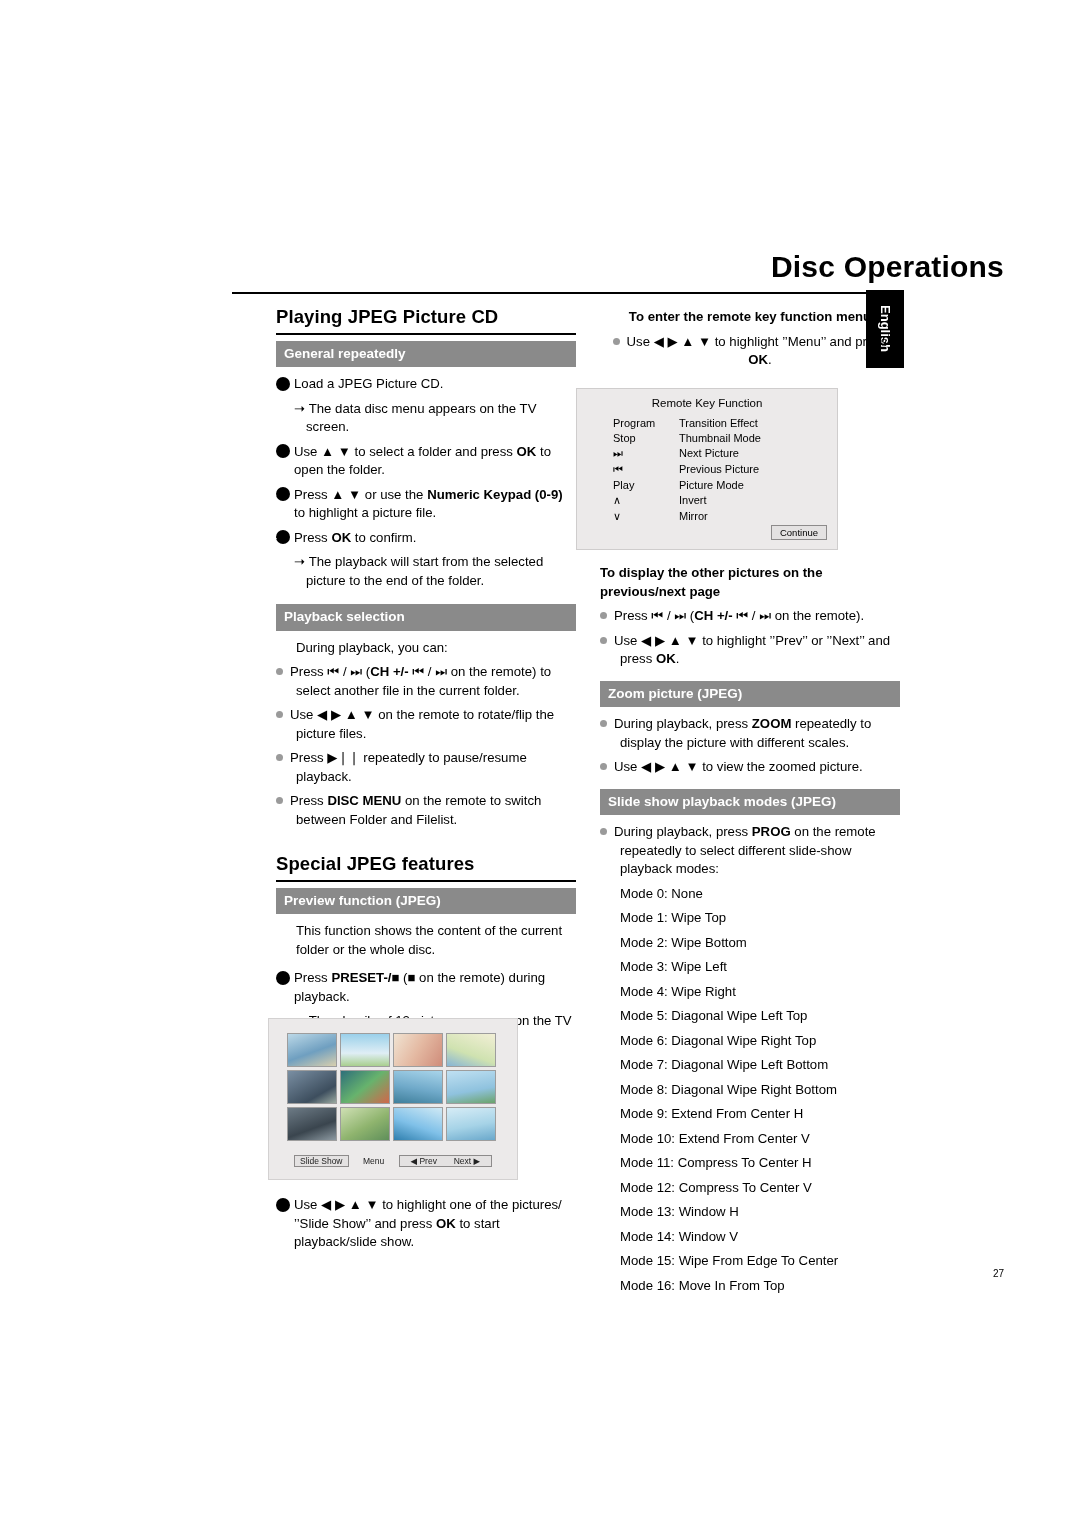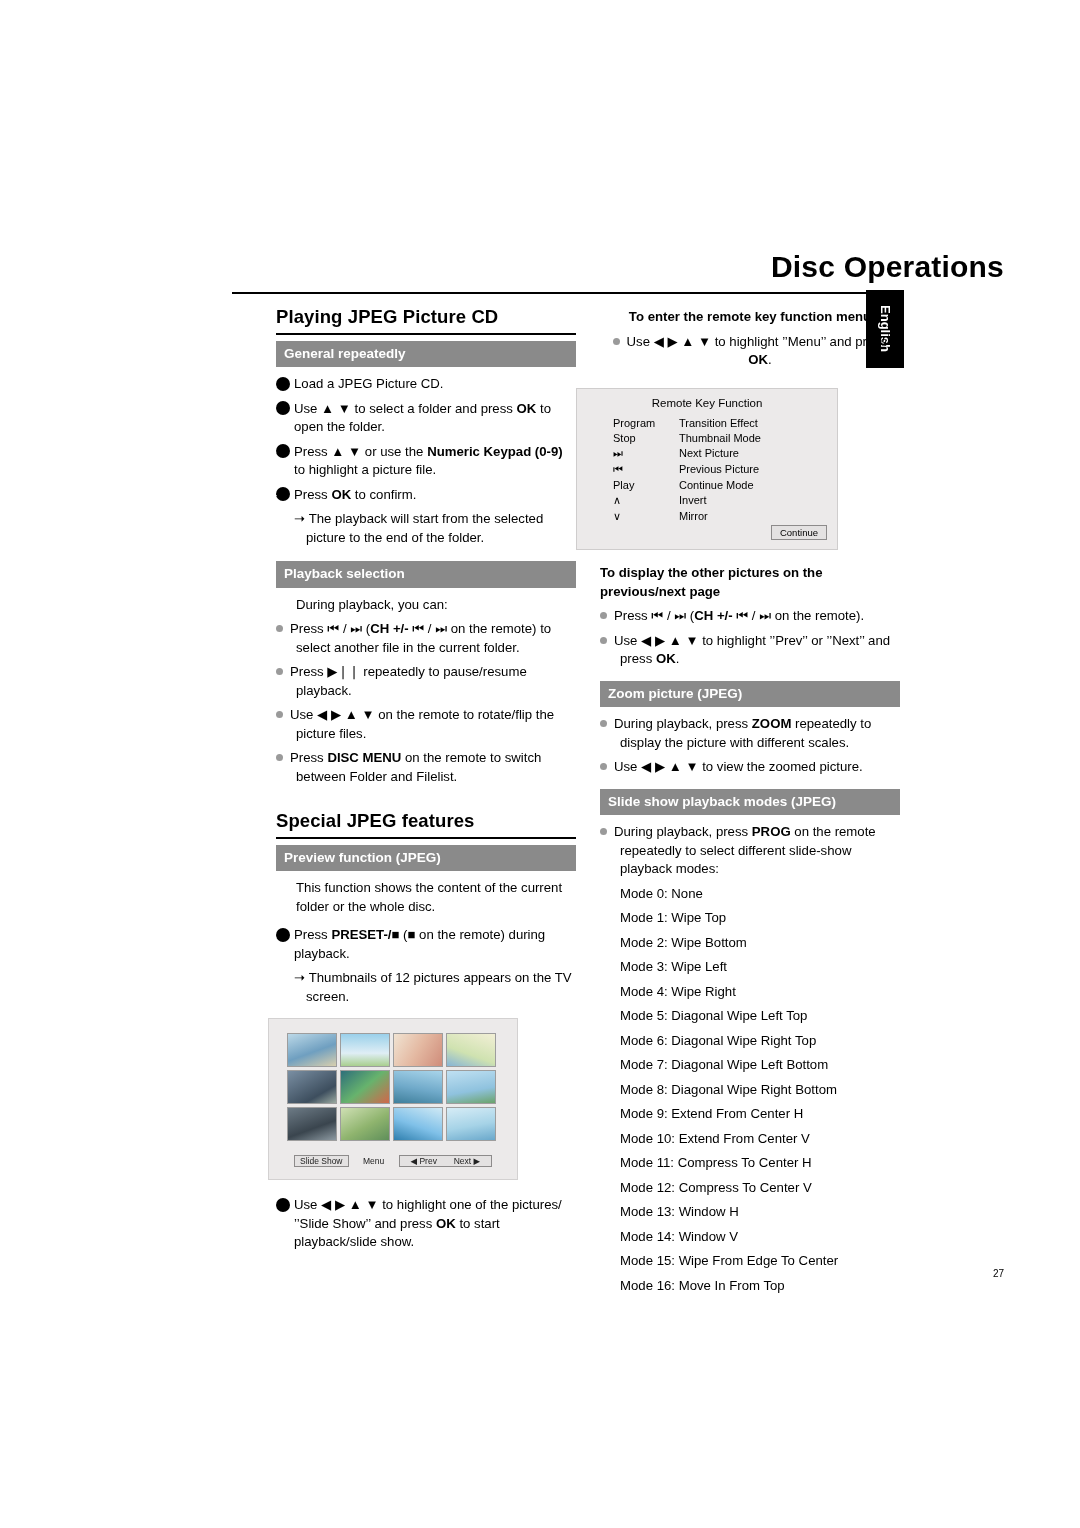--- a/index.html
+++ b/index.html
@@ -66,35 +66,36 @@
     <span>English</span>
   </div>
 
   <div class="col col-left">
 
     <h2 class="sec">Playing JPEG Picture CD</h2>
 
     <div class="bar">General repeatedly</div>
 
     <p class="ind"><span class="num">1</span><span>Load a JPEG Picture CD.</span></p>
+    <p class="arrowp" style="padding-left:30px;text-indent:-12px;">➝&nbsp;<span>The data disc menu appears on the TV screen.</span></p>
 
     <p class="ind"><span class="num">2</span><span>Use ▲ ▼ to select a folder and press <b>OK</b> to open the folder.</span></p>
 
     <p class="ind"><span class="num">3</span><span>Press ▲ ▼ or use the <b>Numeric Keypad (0-9)</b> to highlight a picture file.</span></p>
 
     <p class="ind"><span class="num">4</span><span>Press <b>OK</b> to confirm.</span></p>
     <p class="arrowp" style="padding-left:30px;text-indent:-12px;">➝&nbsp;<span>The playback will start from the selected picture to the end of the folder.</span></p>
 
     <div class="bar" style="margin-top:14px;">Playback selection</div>
 
     <p style="padding-left:20px;">During playback, you can:</p>
 
     <p class="bullet" style="padding-left:20px;text-indent:-20px;"><span class="dot"></span><span>Press ⏮ / ⏭ (<b>CH +/-</b> ⏮ / ⏭ on the remote) to select another file in the current folder.</span></p>
+    <p class="bullet" style="padding-left:20px;text-indent:-20px;"><span class="dot"></span><span>Use ◀ ▶ ▲ ▼ on the remote to rotate/flip the picture files.</span></p>
     <p class="bullet" style="padding-left:20px;text-indent:-20px;"><span class="dot"></span><span>Press ▶❘❘ repeatedly to pause/resume playback.</span></p>
-    <p class="bullet" style="padding-left:20px;text-indent:-20px;"><span class="dot"></span><span>Use ◀ ▶ ▲ ▼ on the remote to rotate/flip the picture files.</span></p>
     <p class="bullet" style="padding-left:20px;text-indent:-20px;"><span class="dot"></span><span>Press <b>DISC MENU</b> on the remote to switch between Folder and Filelist.</span></p>
 
     <h2 class="sec second">Special JPEG features</h2>
 
     <div class="bar">Preview function (JPEG)</div>
 
     <p style="padding-left:20px;">This function shows the content of the current folder or the whole disc.</p>
 
     <p class="ind" style="margin-top:10px;"><span class="num">1</span><span>Press <b>PRESET-/</b>■ (■ on the remote) during playback.</span></p>
     <p class="arrowp" style="padding-left:30px;text-indent:-12px;">➝&nbsp;<span>Thumbnails of 12 pictures appears on the TV screen.</span></p>
@@ -150,21 +151,21 @@
       <tr>
             <td class="k">⏭</td>
             <td>Next Picture</td>
           </tr>
       <tr>
             <td class="k">⏮</td>
             <td>Previous Picture</td>
           </tr>
       <tr>
             <td class="k">Play</td>
-            <td>Continue Mode</td>
+            <td>Picture Mode</td>
           </tr>
       <tr>
             <td class="k">∧</td>
             <td>Invert</td>
           </tr>
       <tr>
             <td class="k">∨</td>
             <td>Mirror</td>
           </tr>
     </tbody>

